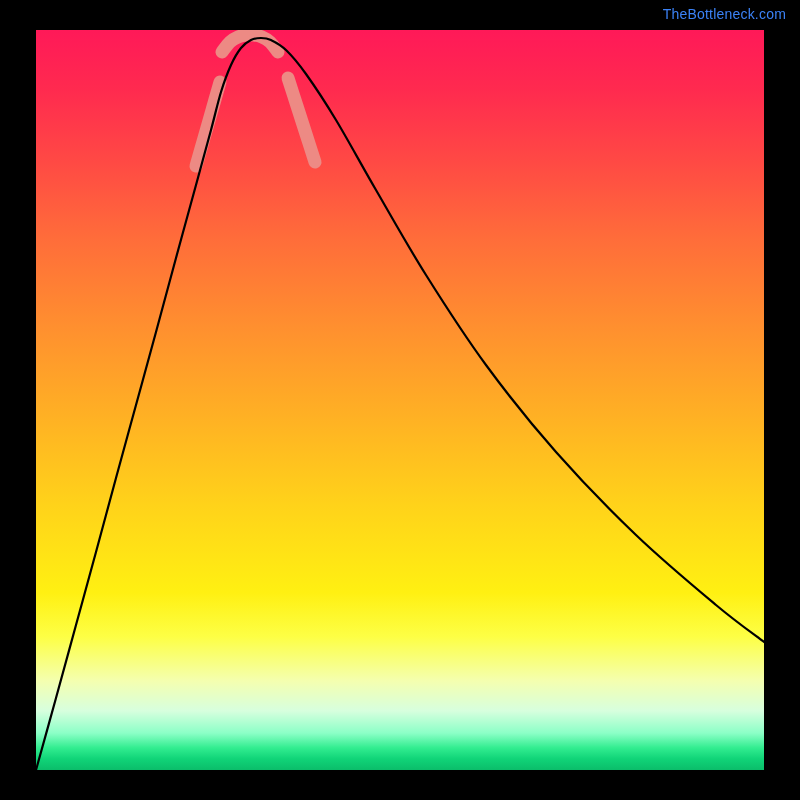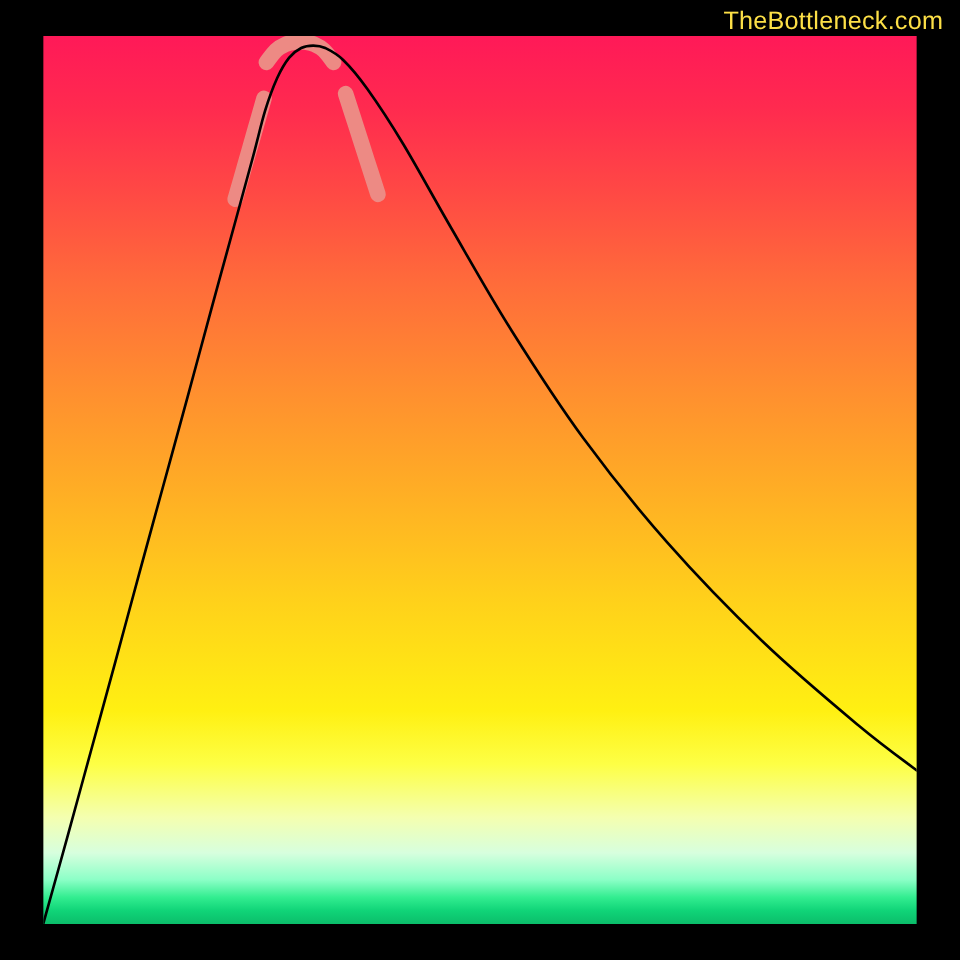--- a/index.html
+++ b/index.html
@@ -43,22 +43,22 @@
   }
   .curve-layer {
     position: absolute;
     left: 0; top: 0;
     width: 100%; height: 100%;
   }
   .attribution {
     position: absolute;
     top: 6px;
     right: 14px;
-    color: #fde047;
-    font-size: 21px;
+    color: #3b82f6;
+    font-size: 14px;
     font-weight: 500;
     letter-spacing: 0.2px;
   }
 </style>
 </head>
 <body>
 
 <div class="frame">
 
   <div class="plot-area">

